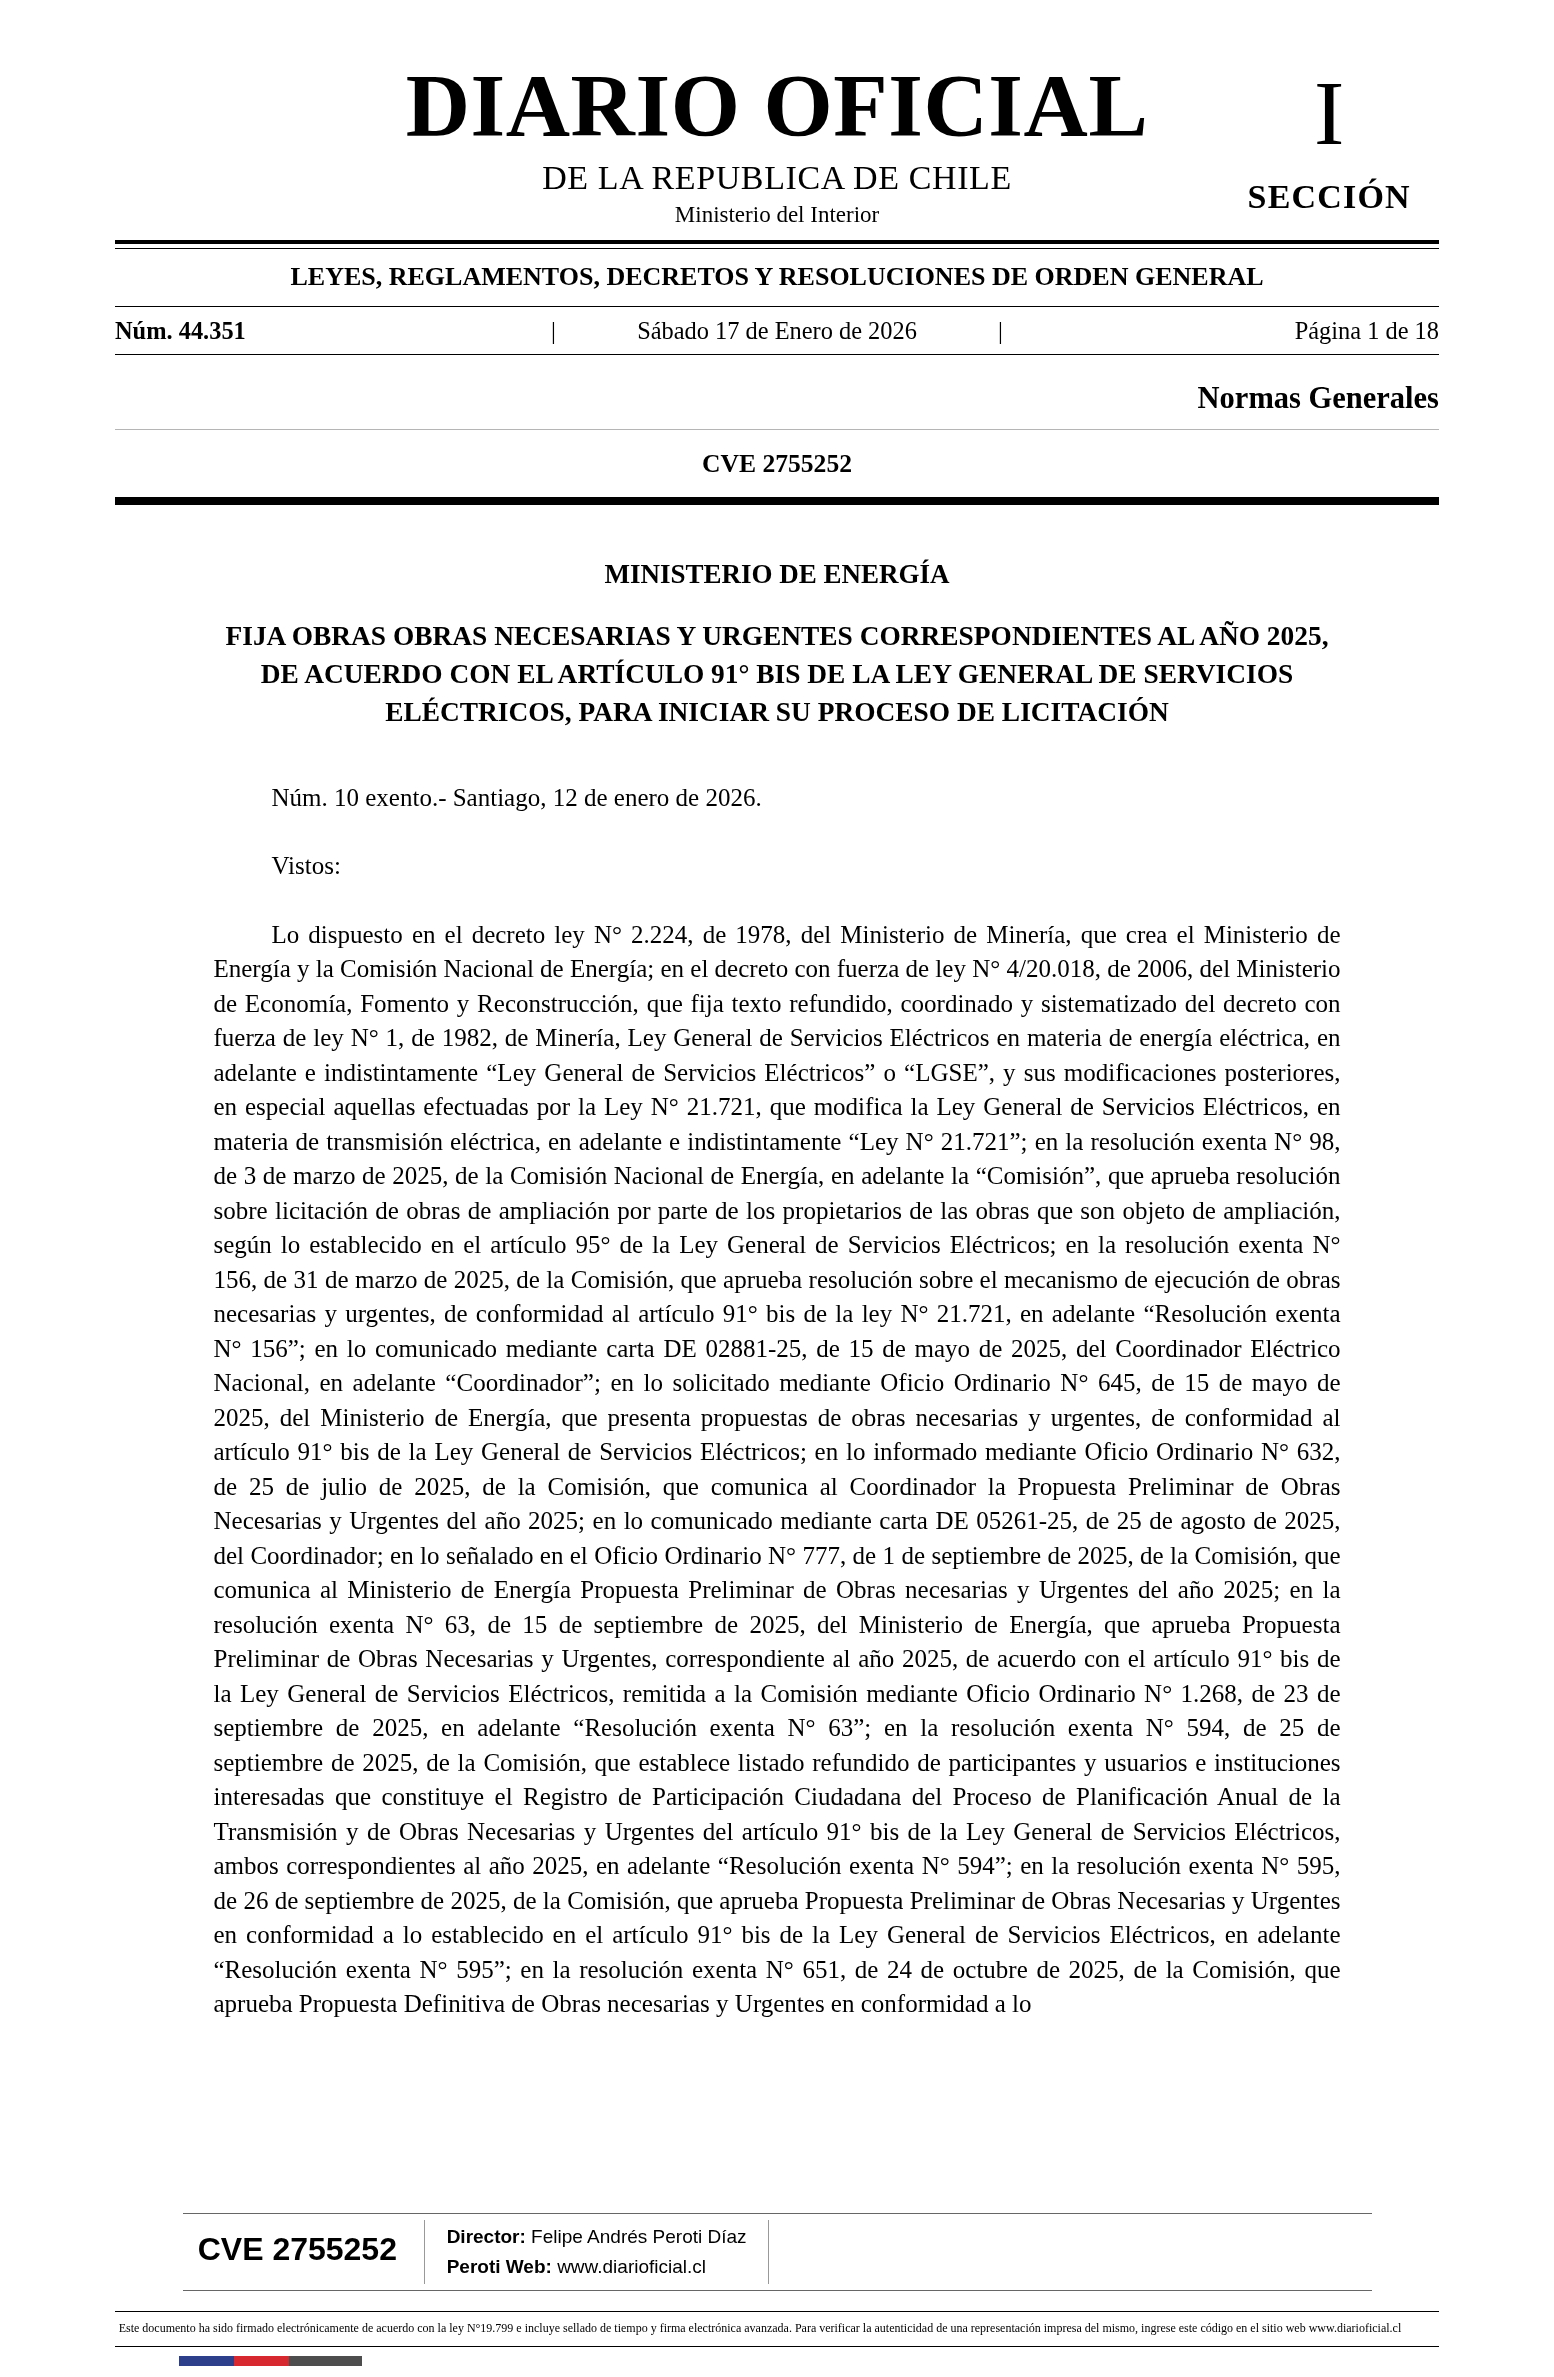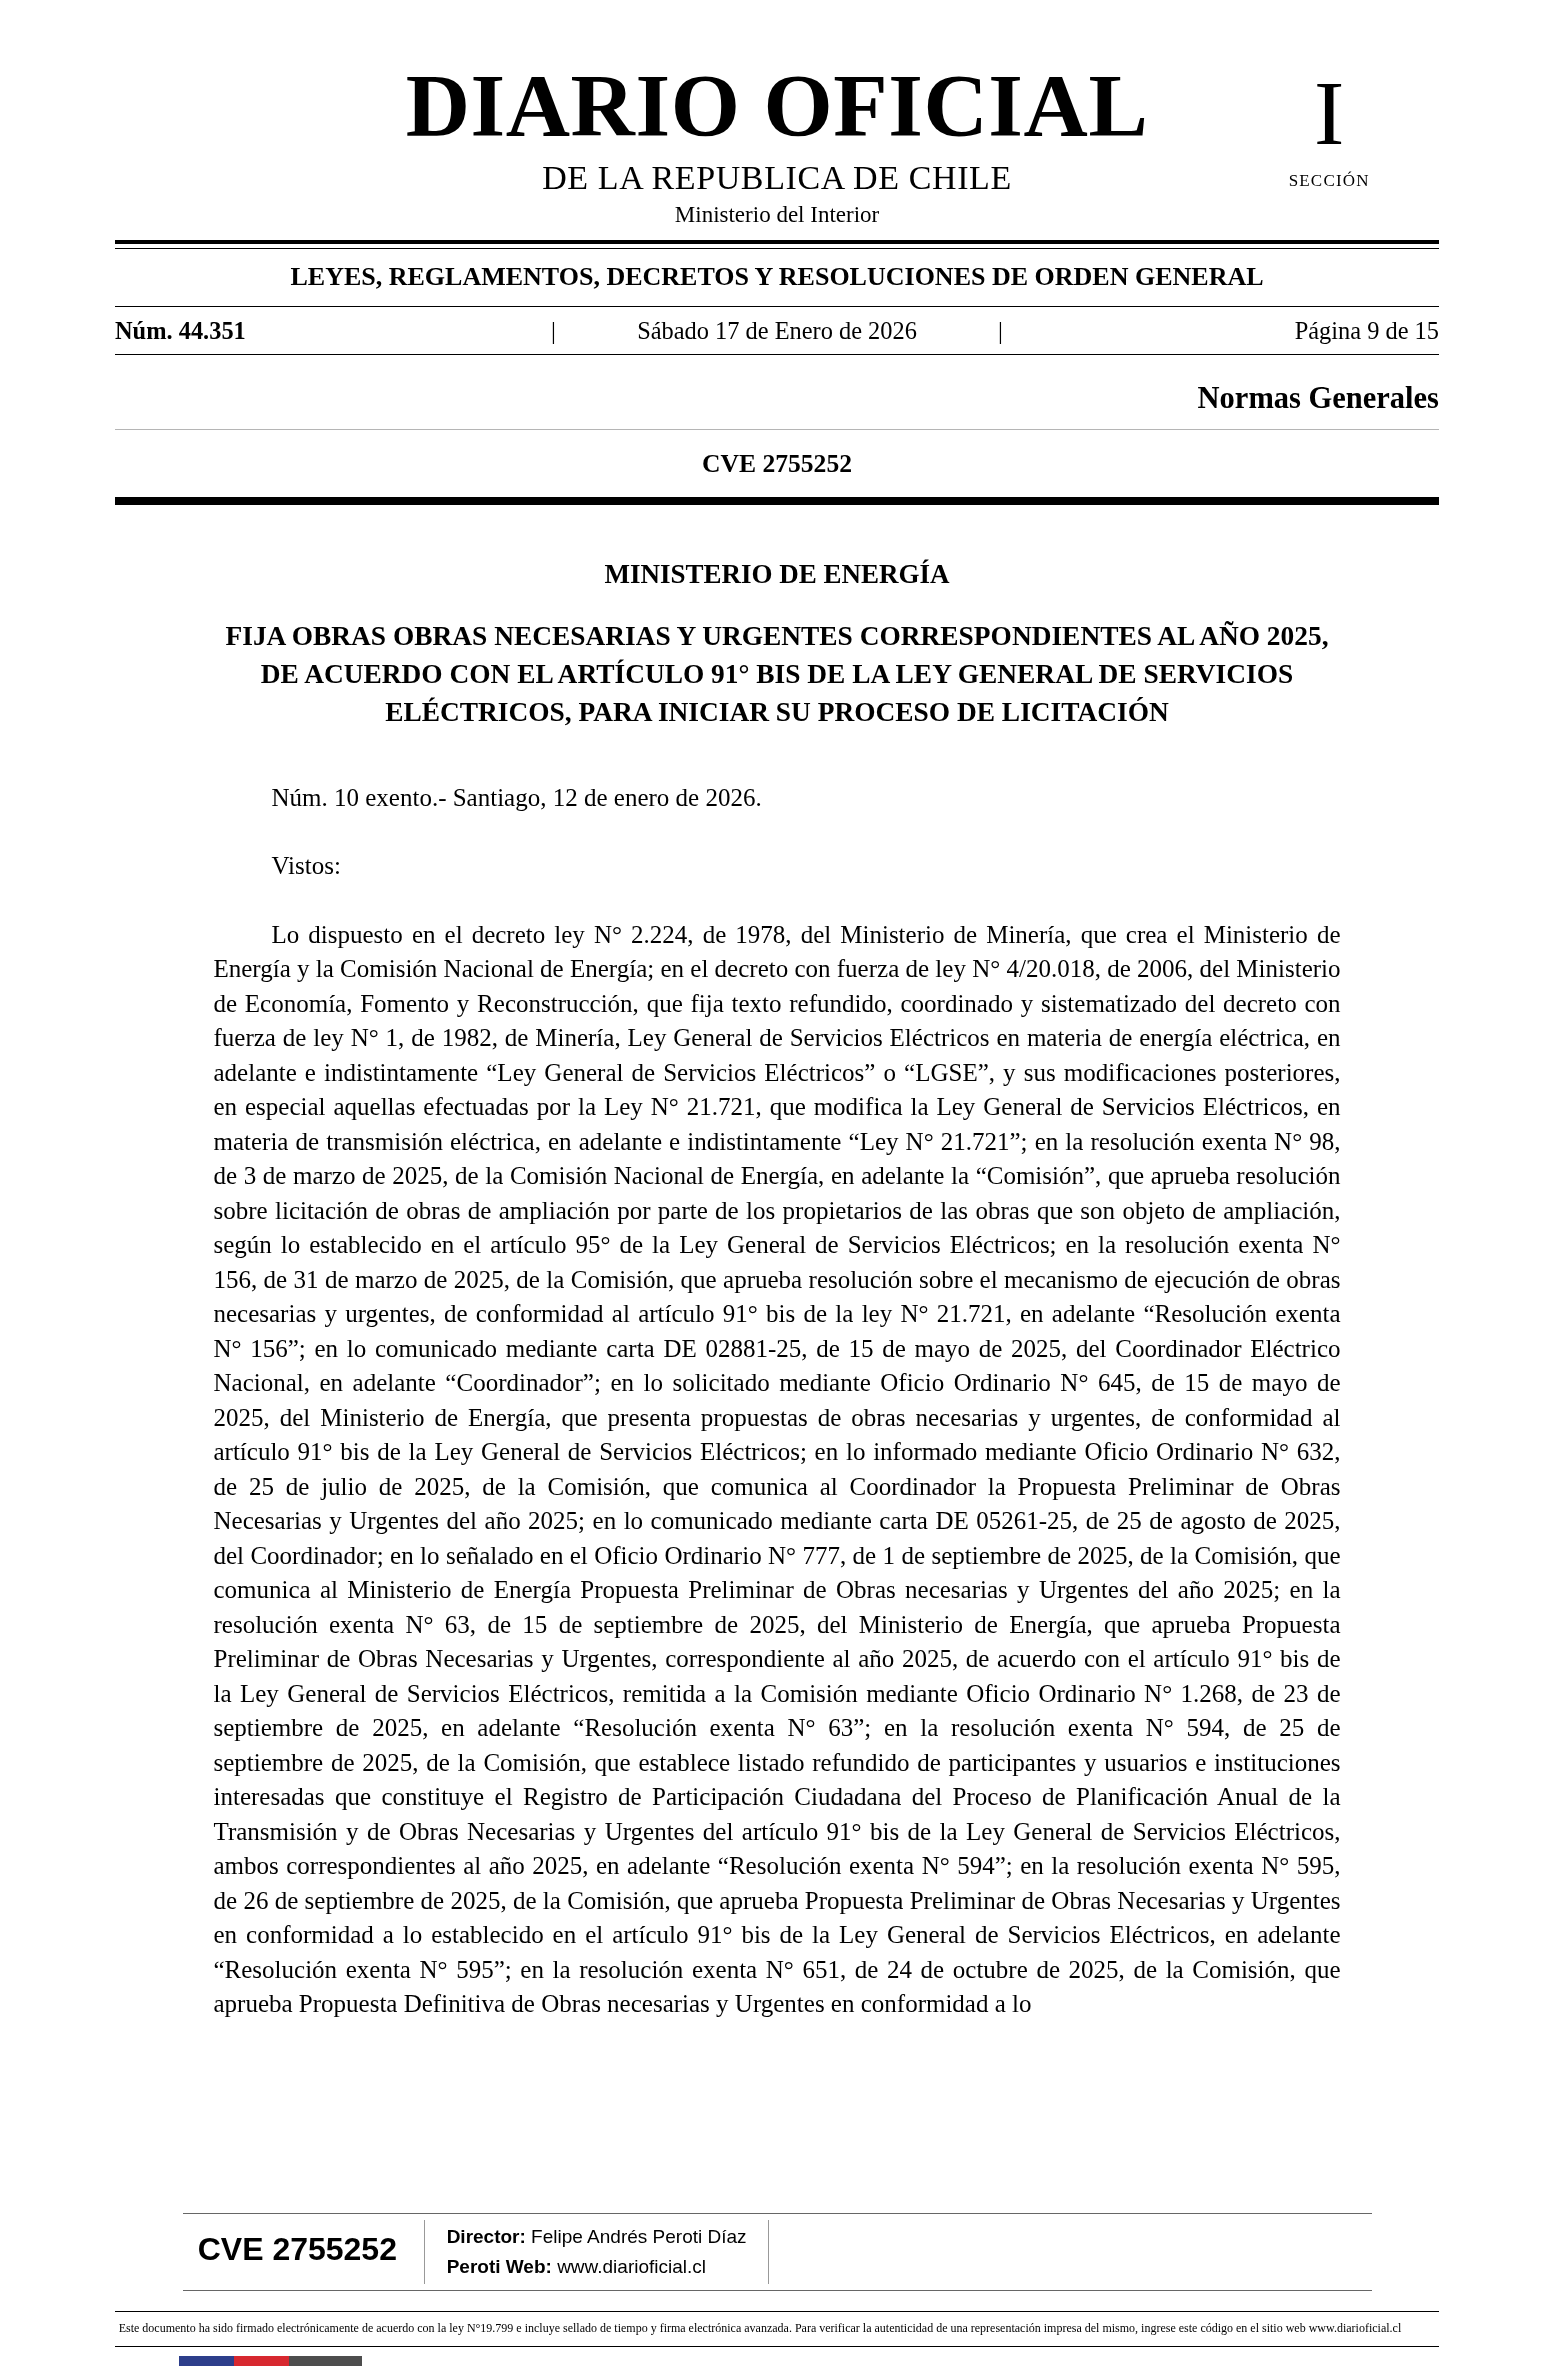--- a/index.html
+++ b/index.html
@@ -12,21 +12,21 @@
   }
   .content { padding: 43px 115px 0 115px; position: relative; }
 
   
   .masthead { position: relative; text-align: center; }
   .mast-title { font-size: 89px; font-weight: bold; line-height: 1.02; letter-spacing: 0.6px; margin: 17px 0 8px 0; }
   .mast-sub { font-size: 34px; margin-top: 6.1px; letter-spacing: 0.6px; }
   .mast-min { font-size: 23px; margin-top: 4.9px; }
   .section-block { position: absolute; right: 18.3px; top: 6.1px; text-align: center; width: 183px; }
   .section-numeral { font-size: 91px; line-height: 1.05; font-weight: normal; }
-  .section-label { font-size: 17px; font-weight: normal; letter-spacing: 1.2px; margin-top: 9px; }
+  .section-label { font-size: 34px; font-weight: bold; letter-spacing: 1.2px; margin-top: 16px; }
 
   
   .rule-a { margin-top: 12.2px; border-top: 4.9px solid #000; border-bottom: 1.8px solid #000; height: 9.1px; }
   .rule-thin { border: 0; border-top: 1.8px solid #000; margin: 0; }
   .rule-light { border: 0; border-top: 1.2px solid #b5b5b5; margin: 13.4px 0 0 0; }
   .rule-b { margin-top: 18.3px; border-top: 4.3px solid #000; border-bottom: 4.3px solid #000; height: 8.5px; }
 
   .banner { text-align: center; font-weight: bold; font-size: 26px; margin: 13.4px 0; }
 
   .meta-row { display: flex; align-items: center; font-size: 24.4px; padding: 9.8px 0; }
@@ -90,21 +90,21 @@
 
   <div class="banner">LEYES, REGLAMENTOS, DECRETOS Y RESOLUCIONES DE ORDEN GENERAL</div>
 
   <hr class="rule-thin">
 
   <div class="meta-row">
     <div class="meta-cell meta-left">Núm. 44.351</div>
     <div class="meta-sep">|</div>
     <div class="meta-cell meta-center">Sábado 17 de Enero de 2026</div>
     <div class="meta-sep">|</div>
-    <div class="meta-cell meta-right">Página 9 de 15</div>
+    <div class="meta-cell meta-right">Página 1 de 18</div>
   </div>
 
   <hr class="rule-thin">
 
   <h2 class="normas">Normas Generales</h2>
 
   <hr class="rule-light">
 
   <div class="cve-top">CVE 2755252</div>
 

